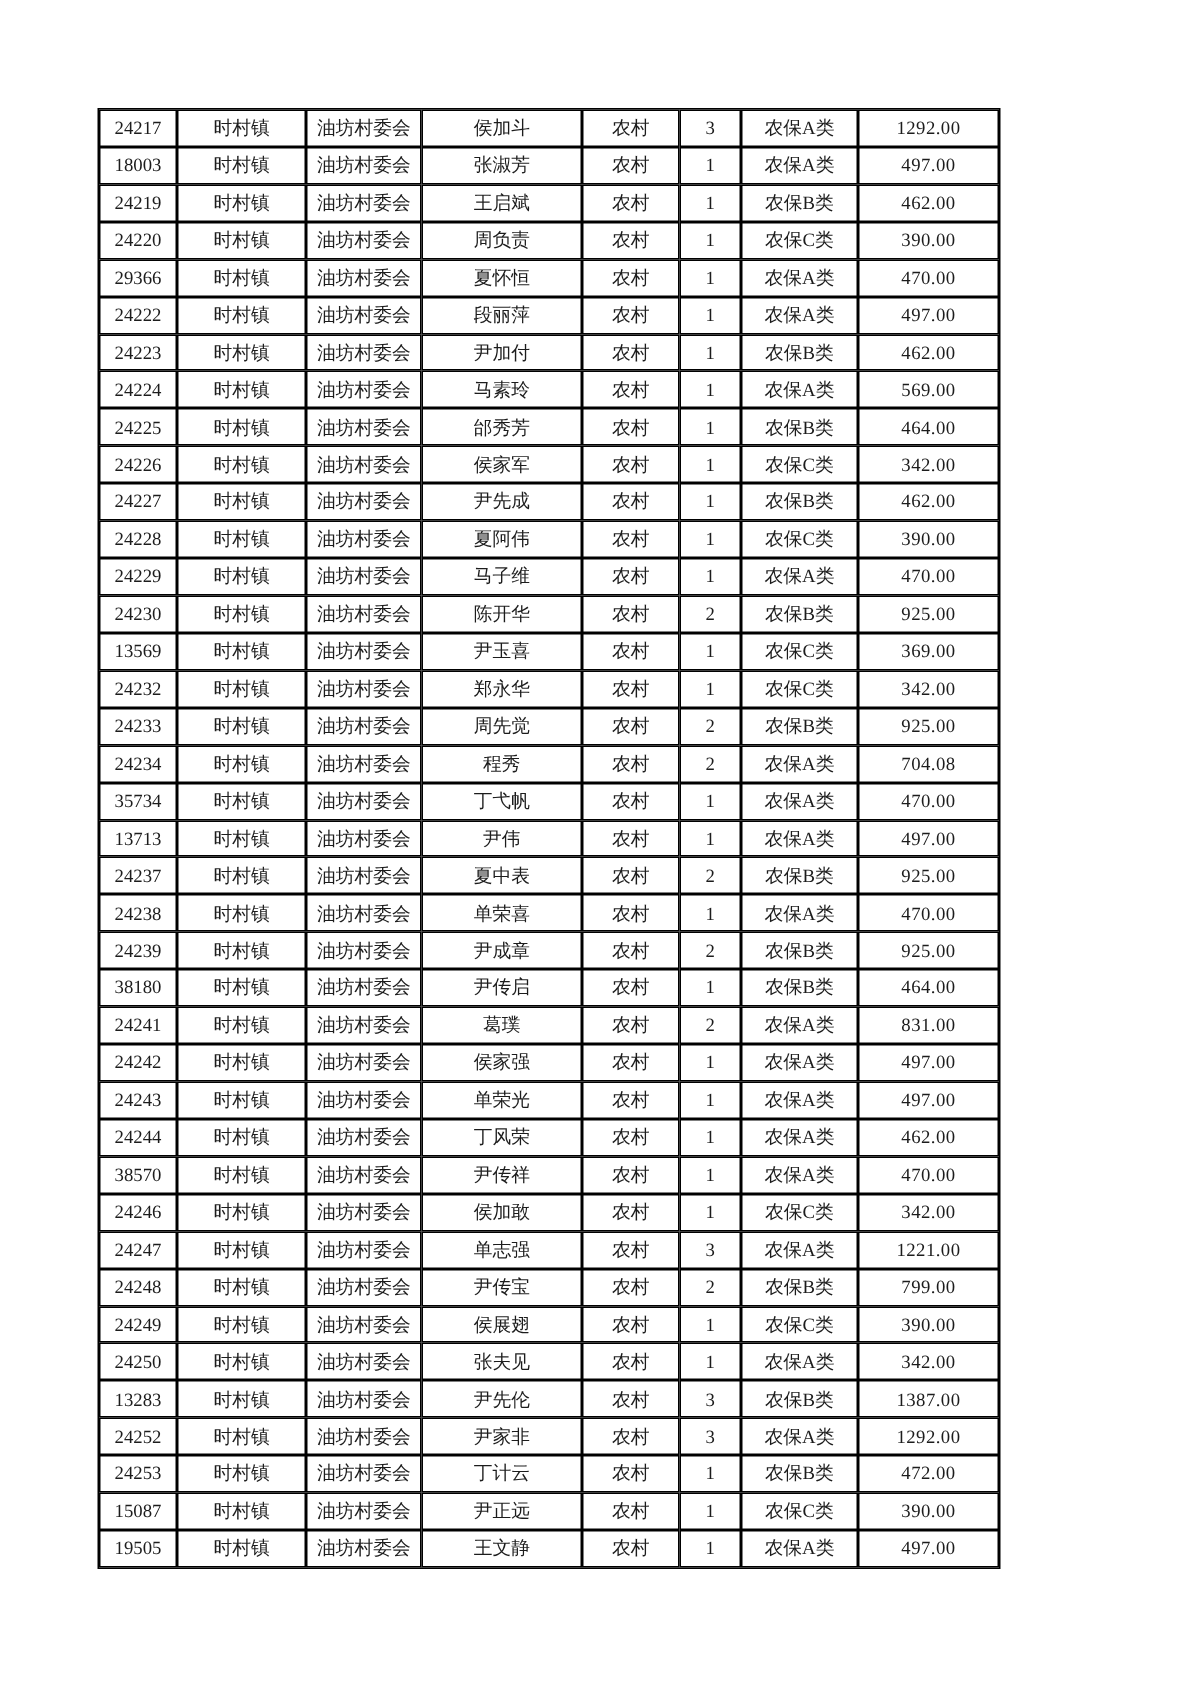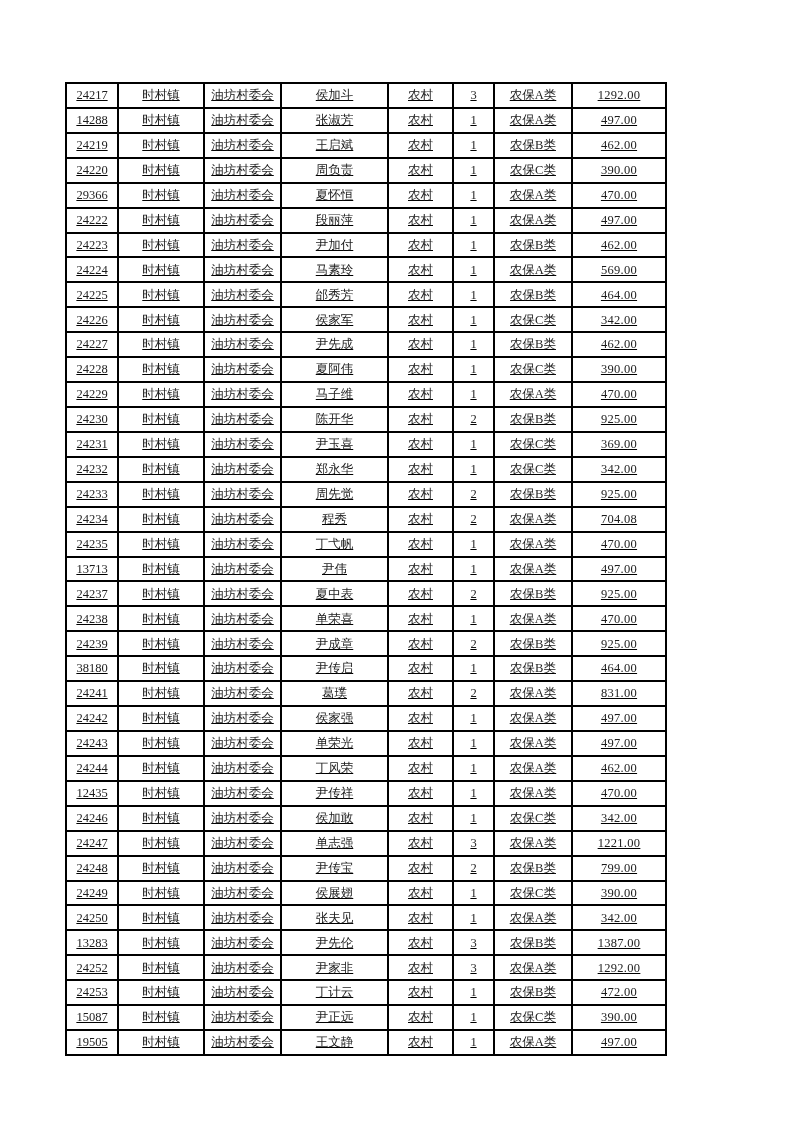--- a/index.html
+++ b/index.html
@@ -11,28 +11,27 @@
     position: relative;
     width: 793px;
     height: 1122px;
     background: #ffffff;
     overflow: hidden;
     font-family: "Liberation Serif", "DejaVu Serif", serif;
   }
   .records-table {
     position: absolute;
     left: 65px;
-    top: 82px;
+    top: 72px;
     width: 600px;
     height: 972px;
     box-sizing: content-box;
     border: 1px solid #000000;
     display: grid;
     grid-template-rows: repeat(39, 1fr);
-    text-decoration: underline;
   }
   .row {
     display: grid;
     grid-template-columns: 52px 86px 77px 107px 65px 41px 78px 94px;
   }
   .cell {
     box-sizing: border-box;
     border: 1px solid #000000;
     display: flex;
     align-items: center;
@@ -54,21 +53,21 @@
         <div class="cell col0">24217</div>
         <div class="cell col1">时村镇</div>
         <div class="cell col2">油坊村委会</div>
         <div class="cell col3">侯加斗</div>
         <div class="cell col4">农村</div>
         <div class="cell col5">3</div>
         <div class="cell col6">农保A类</div>
         <div class="cell col7">1292.00</div>
       </div>
       <div class="row">
-        <div class="cell col0">14288</div>
+        <div class="cell col0">18003</div>
         <div class="cell col1">时村镇</div>
         <div class="cell col2">油坊村委会</div>
         <div class="cell col3">张淑芳</div>
         <div class="cell col4">农村</div>
         <div class="cell col5">1</div>
         <div class="cell col6">农保A类</div>
         <div class="cell col7">497.00</div>
       </div>
       <div class="row">
         <div class="cell col0">24219</div>
@@ -184,21 +183,21 @@
         <div class="cell col0">24230</div>
         <div class="cell col1">时村镇</div>
         <div class="cell col2">油坊村委会</div>
         <div class="cell col3">陈开华</div>
         <div class="cell col4">农村</div>
         <div class="cell col5">2</div>
         <div class="cell col6">农保B类</div>
         <div class="cell col7">925.00</div>
       </div>
       <div class="row">
-        <div class="cell col0">24231</div>
+        <div class="cell col0">13569</div>
         <div class="cell col1">时村镇</div>
         <div class="cell col2">油坊村委会</div>
         <div class="cell col3">尹玉喜</div>
         <div class="cell col4">农村</div>
         <div class="cell col5">1</div>
         <div class="cell col6">农保C类</div>
         <div class="cell col7">369.00</div>
       </div>
       <div class="row">
         <div class="cell col0">24232</div>
@@ -224,21 +223,21 @@
         <div class="cell col0">24234</div>
         <div class="cell col1">时村镇</div>
         <div class="cell col2">油坊村委会</div>
         <div class="cell col3">程秀</div>
         <div class="cell col4">农村</div>
         <div class="cell col5">2</div>
         <div class="cell col6">农保A类</div>
         <div class="cell col7">704.08</div>
       </div>
       <div class="row">
-        <div class="cell col0">24235</div>
+        <div class="cell col0">35734</div>
         <div class="cell col1">时村镇</div>
         <div class="cell col2">油坊村委会</div>
         <div class="cell col3">丁弋帆</div>
         <div class="cell col4">农村</div>
         <div class="cell col5">1</div>
         <div class="cell col6">农保A类</div>
         <div class="cell col7">470.00</div>
       </div>
       <div class="row">
         <div class="cell col0">13713</div>
@@ -324,21 +323,21 @@
         <div class="cell col0">24244</div>
         <div class="cell col1">时村镇</div>
         <div class="cell col2">油坊村委会</div>
         <div class="cell col3">丁风荣</div>
         <div class="cell col4">农村</div>
         <div class="cell col5">1</div>
         <div class="cell col6">农保A类</div>
         <div class="cell col7">462.00</div>
       </div>
       <div class="row">
-        <div class="cell col0">12435</div>
+        <div class="cell col0">38570</div>
         <div class="cell col1">时村镇</div>
         <div class="cell col2">油坊村委会</div>
         <div class="cell col3">尹传祥</div>
         <div class="cell col4">农村</div>
         <div class="cell col5">1</div>
         <div class="cell col6">农保A类</div>
         <div class="cell col7">470.00</div>
       </div>
       <div class="row">
         <div class="cell col0">24246</div>

